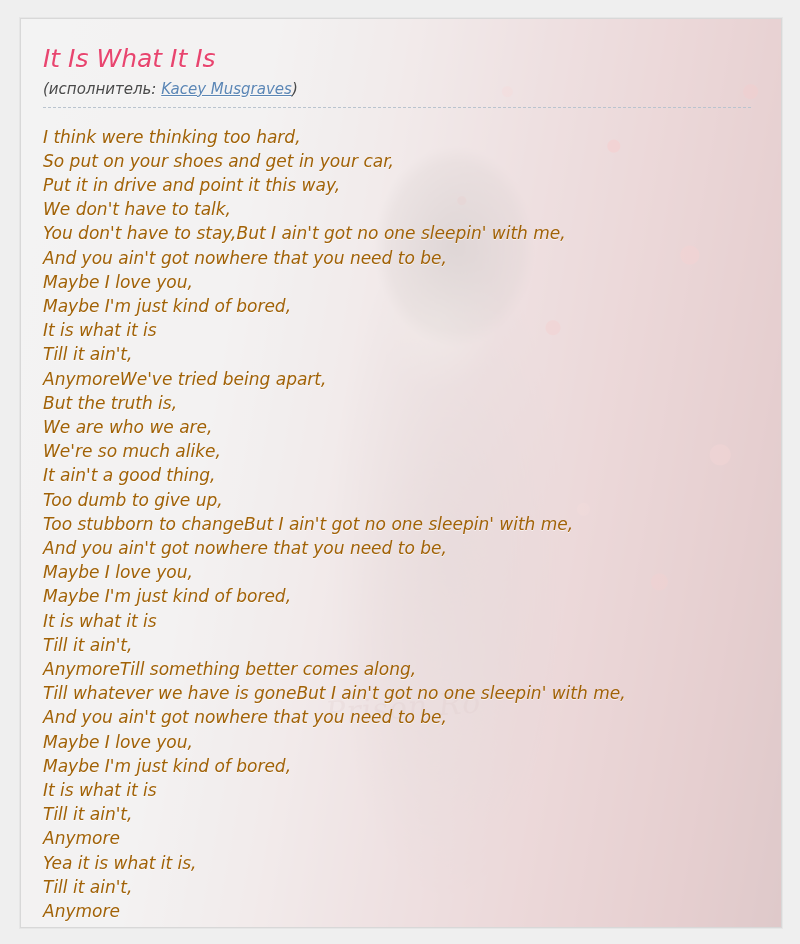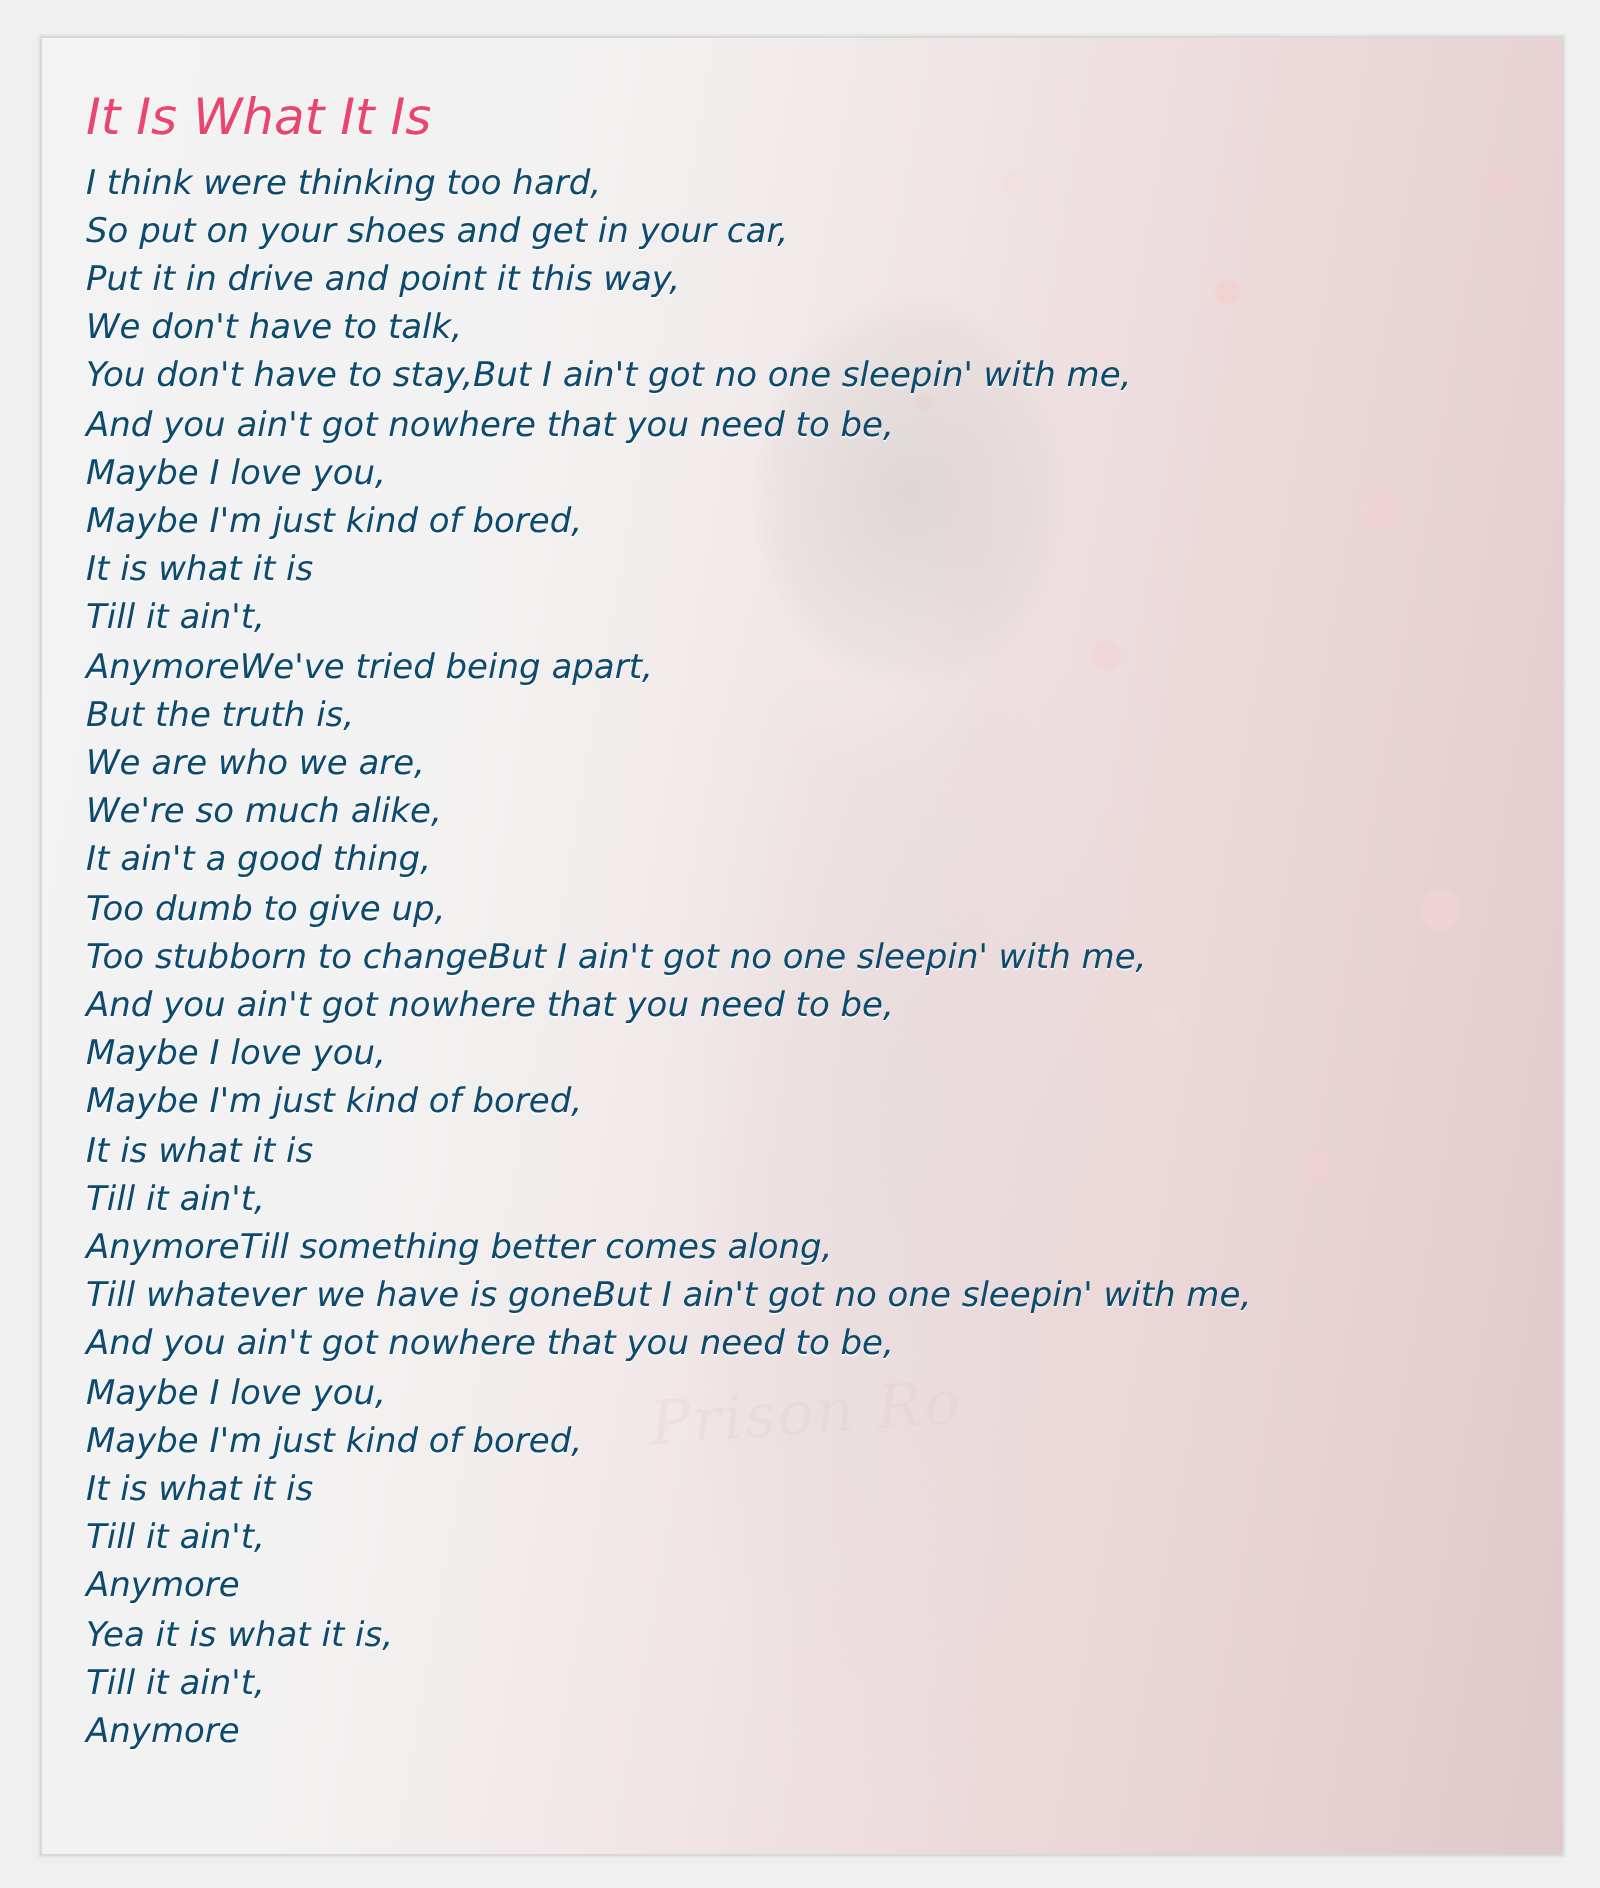--- a/index.html
+++ b/index.html
@@ -108,21 +108,21 @@
   }
   .artist-link {
     color: #5b86b5;
     text-decoration: underline;
     cursor: pointer;
   }
 
   .lyrics {
     font-size: 17px;
     line-height: 24.2px;
-    color: #0c4a6e;
+    color: #a16207;
     text-shadow: 0 1px 0 rgba(255,255,255,0.65);
     white-space: pre-wrap;
   }
   .lyric-line {
     min-height: 24px;
   }
 </style>
 </head>
 <body>
 
@@ -131,16 +131,17 @@
   <div class="artwork">
     <div class="art-bg"></div>
     <div class="art-figure"></div>
     <div class="art-text">Prison Ro</div>
     <div class="art-wash"></div>
   </div>
 
   <div class="content">
     <h1 class="title" style="color: rgb(232, 69, 111);">It Is What It Is</h1>
 
+    <div class="artist-line"><span>(исполнитель: </span><span class="artist-link" style="color: rgb(91, 134, 181);">Kacey Musgraves</span><span>)</span></div>
 
     <div class="lyrics"><div class="lyric-line">I think were thinking too hard,</div><div class="lyric-line">So put on your shoes and get in your car,</div><div class="lyric-line">Put it in drive and point it this way,</div><div class="lyric-line">We don't have to talk,</div><div class="lyric-line">You don't have to stay,But I ain't got no one sleepin' with me,</div><div class="lyric-line">And you ain't got nowhere that you need to be,</div><div class="lyric-line">Maybe I love you,</div><div class="lyric-line">Maybe I'm just kind of bored,</div><div class="lyric-line">It is what it is</div><div class="lyric-line">Till it ain't,</div><div class="lyric-line">AnymoreWe've tried being apart,</div><div class="lyric-line">But the truth is,</div><div class="lyric-line">We are who we are,</div><div class="lyric-line">We're so much alike,</div><div class="lyric-line">It ain't a good thing,</div><div class="lyric-line">Too dumb to give up,</div><div class="lyric-line">Too stubborn to changeBut I ain't got no one sleepin' with me,</div><div class="lyric-line">And you ain't got nowhere that you need to be,</div><div class="lyric-line">Maybe I love you,</div><div class="lyric-line">Maybe I'm just kind of bored,</div><div class="lyric-line">It is what it is</div><div class="lyric-line">Till it ain't,</div><div class="lyric-line">AnymoreTill something better comes along,</div><div class="lyric-line">Till whatever we have is goneBut I ain't got no one sleepin' with me,</div><div class="lyric-line">And you ain't got nowhere that you need to be,</div><div class="lyric-line">Maybe I love you,</div><div class="lyric-line">Maybe I'm just kind of bored,</div><div class="lyric-line">It is what it is</div><div class="lyric-line">Till it ain't,</div><div class="lyric-line">Anymore</div><div class="lyric-line">Yea it is what it is,</div><div class="lyric-line">Till it ain't,</div><div class="lyric-line">Anymore</div></div>
   </div>
 </div>
 
 </body></html>

